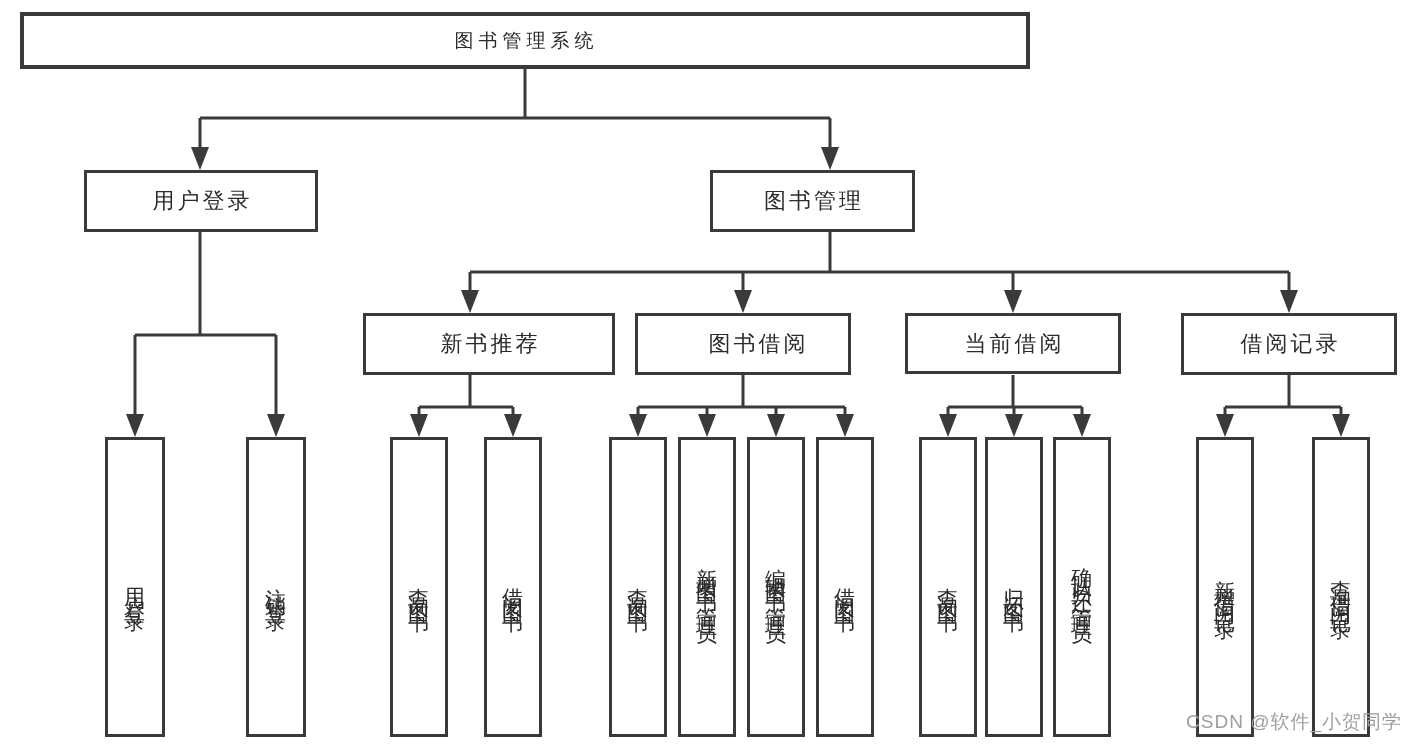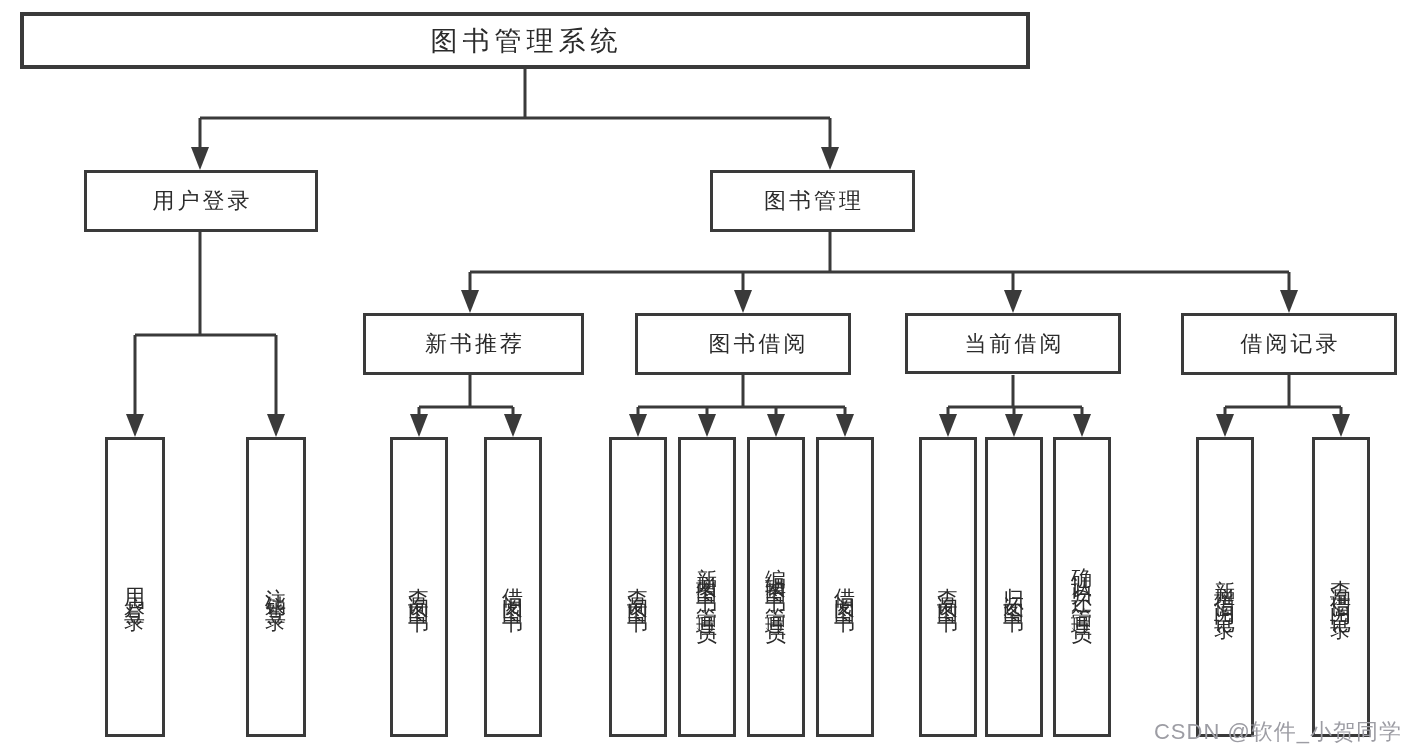--- a/index.html
+++ b/index.html
@@ -23,35 +23,35 @@
     position:absolute;
     box-sizing:border-box;
     border:3px solid var(--line);
     background:var(--background);
     display:flex;align-items:center;justify-content:center;
     font-size:22px;letter-spacing:3px;
     color:var(--text);
     text-indent:3px; 
     z-index:2;
   }
-  .node.root{border-width:4px;font-size:27px;letter-spacing:5px;}
+  .node.root{border-width:4px;font-size:19px;letter-spacing:5px;}
   .leaf{
     font-size:21px;
   }
   .leaf .vtext{
     writing-mode:vertical-rl;
     text-orientation:mixed;
     letter-spacing:8px;
     line-height:1;
     text-indent:0;
   }
   #watermark{
     position:absolute;
-    right:3px;bottom:0;
-    font-size:22px;
+    right:3px;bottom:12px;
+    font-size:19px;
     color:var(--watermark);
     letter-spacing:1px;
     z-index:3;
     white-space:nowrap;
   }
 </style>
 </head>
 <body>
 
 <div id="canvas">
@@ -103,21 +103,21 @@
     <span>图书管理系统</span>
   </div>
 
   <div class="node" style="left:84px;top:170px;width:234px;height:62px;">
     <span>用户登录</span>
   </div>
   <div class="node" style="left:710px;top:170px;width:205px;height:62px;">
     <span>图书管理</span>
   </div>
 
-  <div class="node" style="left:363px;top:313px;width:221px;height:62px;">
+  <div class="node" style="left:363px;top:313px;width:252px;height:62px;">
     <span>新书推荐</span>
   </div>
   <div class="node" style="left:635px;top:313px;width:216px;height:62px;padding-left:28px;">
     <span>图书借阅</span>
   </div>
   <div class="node" style="left:905px;top:313px;width:216px;height:61px;">
     <span>当前借阅</span>
   </div>
   <div class="node" style="left:1181px;top:313px;width:216px;height:62px;">
     <span>借阅记录</span>

